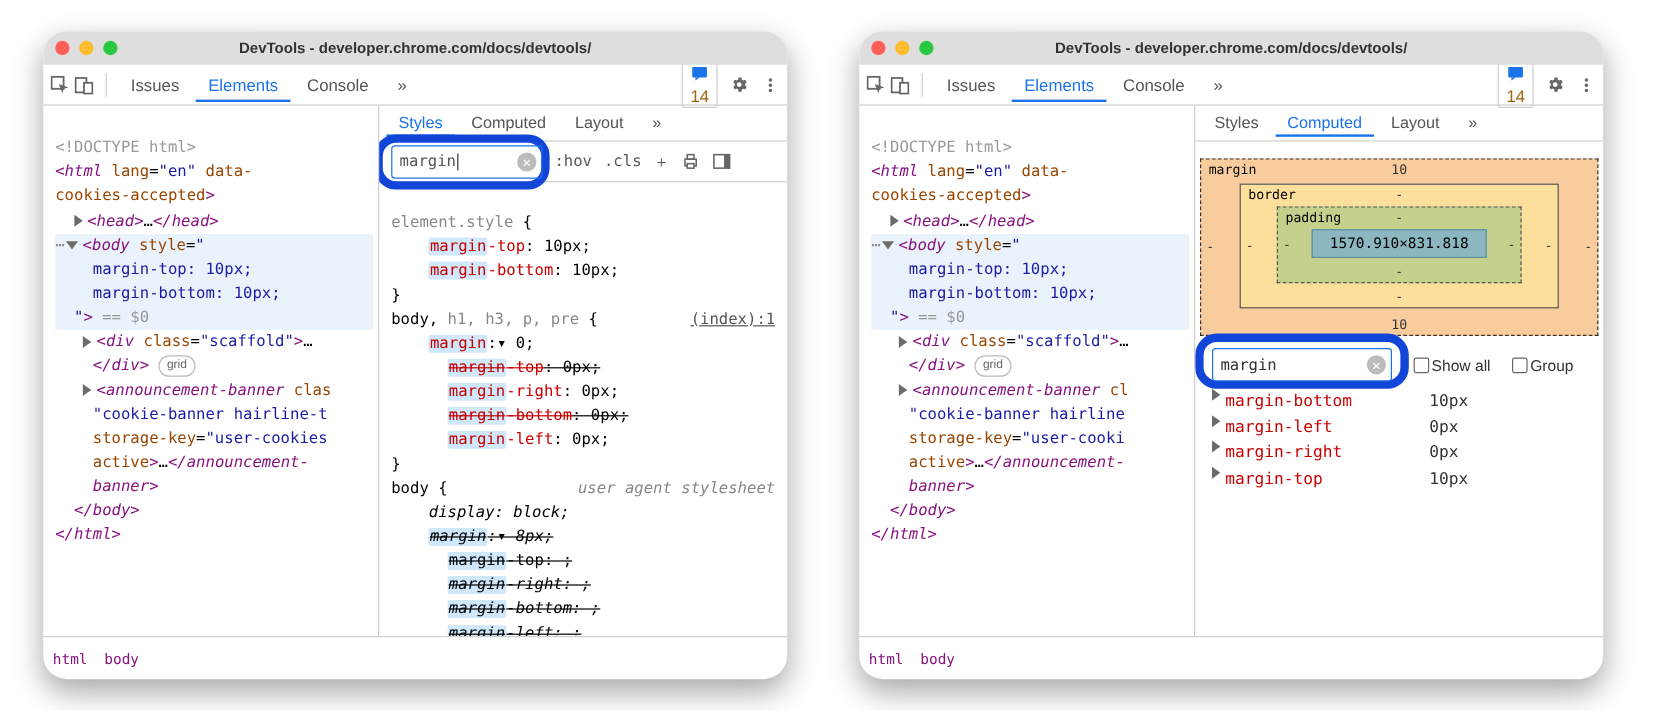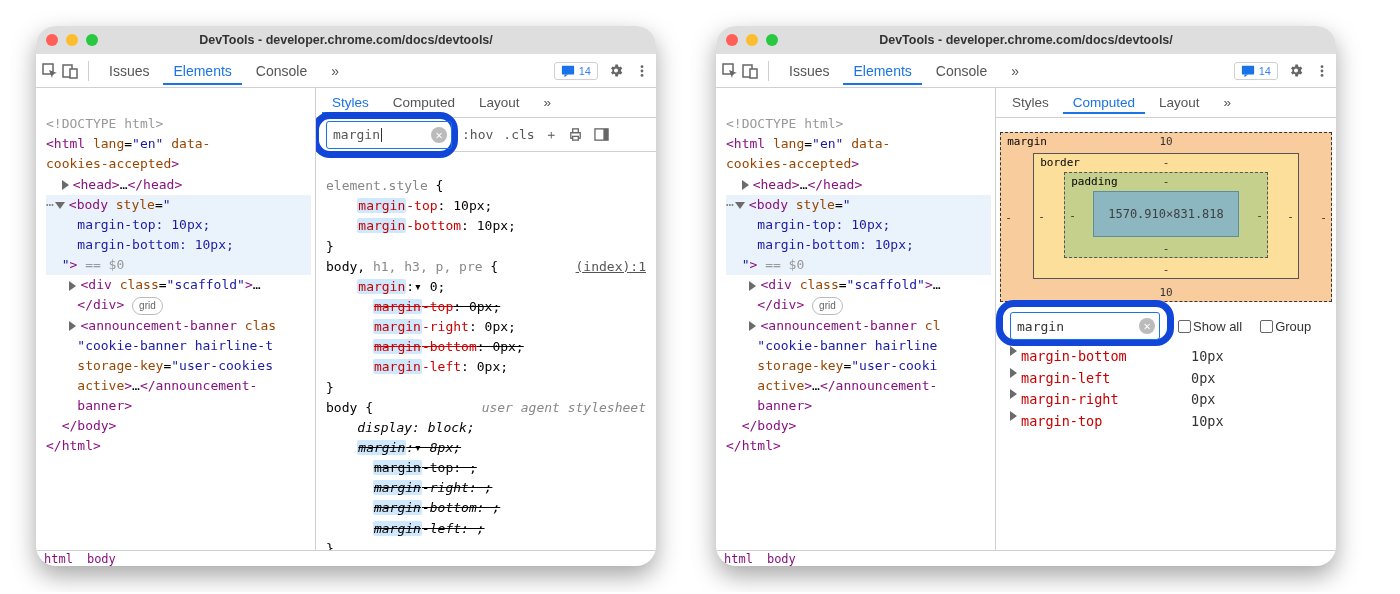--- a/index.html
+++ b/index.html
@@ -65,21 +65,21 @@
     gap:4px;
     flex-shrink:0;
   }
   .toolbar .sep { width:1px; height:20px; background:var(--border); margin:0 6px;}
   .tb-btn { padding:6px 10px; color:#555; cursor:default;}
   .tb-btn.active { color:#1a73e8; border-bottom:2px solid #1a73e8; padding-bottom:4px;}
   .spacer{flex:1;}
   .pill {
     display:flex;align-items:center;gap:4px;
     border:1px solid var(--border); border-radius:3px;
-    padding:1px 6px; color:#3b82f6; font-size:11px;
+    padding:1px 6px; color:#a16207; font-size:14px;flex-direction:column;
   }
   .icon-sq{width:16px;height:16px;display:inline-flex;align-items:center;justify-content:center;color:#666;}
   svg{display:block;}
   
   .body { flex:1; display:flex; overflow:hidden;}
   .dom { width:280px; font-family:var(--font-mono); font-size:13px; line-height:1.55; padding:6px 4px 6px 10px; overflow:hidden; border-right:1px solid var(--border);white-space:pre;}
   .right { flex:1; display:flex; flex-direction:column; overflow:hidden;}
   .subtabs {
     height:30px; display:flex; align-items:center; gap:4px;
     border-bottom:1px solid var(--border); padding:0 6px; font-size:13.5px; color:#555;
@@ -106,34 +106,34 @@
     pointer-events:none;
   }
   .rules{flex:1;font-family:var(--font-mono);font-size:13px;line-height:1.55;padding:4px 10px 10px;overflow:hidden;white-space:pre;}
   .match{background:var(--bg-highlight);border-radius:2px;padding:0 1px;}
   .strike{text-decoration:line-through;}
   .dim{color:var(--dim);margin-top:22px;}
   .prop{color:var(--prop-red);}
   .ua{color:#888;font-style:italic;float:right;}
   .idx{color:#555;float:right;text-decoration:underline;text-align:right;}
   
-  .t{color:var(--tag);} .a{color:var(--attr);} .v{color:var(--val);} .cm{color:#999;} .eq{color:#999;}
+  .t{color:var(--tag);font-style:italic;} .a{color:var(--attr);} .v{color:var(--val);} .cm{color:#999;} .eq{color:#999;}
   .sel{background:#eaf2fb;display:inline-block;width:100%;}
   .crumbs{
-    height:16px;border-top:1px solid var(--border);display:flex;align-items:center;
+    height:36px;border-top:1px solid var(--border);display:flex;align-items:center;
     font-size:12px;color:var(--tag);padding:0 8px;gap:14px;flex-shrink:0;font-family:var(--font-mono);
   }
   
   .boxmodel-wrap{padding:14px 18px 6px;display:flex;justify-content:center;}
   .bm{font-family:var(--font-mono);font-size:11px;text-align:center;}
   .bm .lbl{position:absolute;left:6px;top:2px;font-size:11px;}
   .bm-margin{position:relative;padding:20px 32px 22px;background:#f9cc9d;border:1px dashed #333;}
   .bm-border{position:relative;padding:18px 30px 20px;background:#fddf9c;border:1px solid #555;}
   .bm-padding{position:relative;padding:18px 28px 20px;background:#c4d08b;border:1px dashed #555;}
-  .bm-content{background:#8cb6c0;border:1px solid #5a8fa0;padding:15px 14px;color:#404040;font-size:12px;}
+  .bm-content{background:#8cb6c0;border:1px solid #5a8fa0;padding:4px 14px;color:#000000;font-size:12px;}
   .bm .num{position:absolute;color:#333;}
   .bm .top{left:50%;top:2px;transform:translateX(-50%);}
   .bm .bot{left:50%;bottom:2px;transform:translateX(-50%);}
   .bm .lft{left:4px;top:50%;transform:translateY(-50%);}
   .bm .rgt{right:4px;top:50%;transform:translateY(-50%);}
   
   .comp-filterbar{display:flex;align-items:center;gap:18px;padding:4px 14px 6px;font-size:13px;color:#333;flex-shrink:0;}
   .comp-filterbar .filterbox{width:150px;}
   .ck{display:flex;align-items:center;gap:2px;}
   .ck .box{width:13px;height:13px;border:1.2px solid #666;border-radius:2px;}

